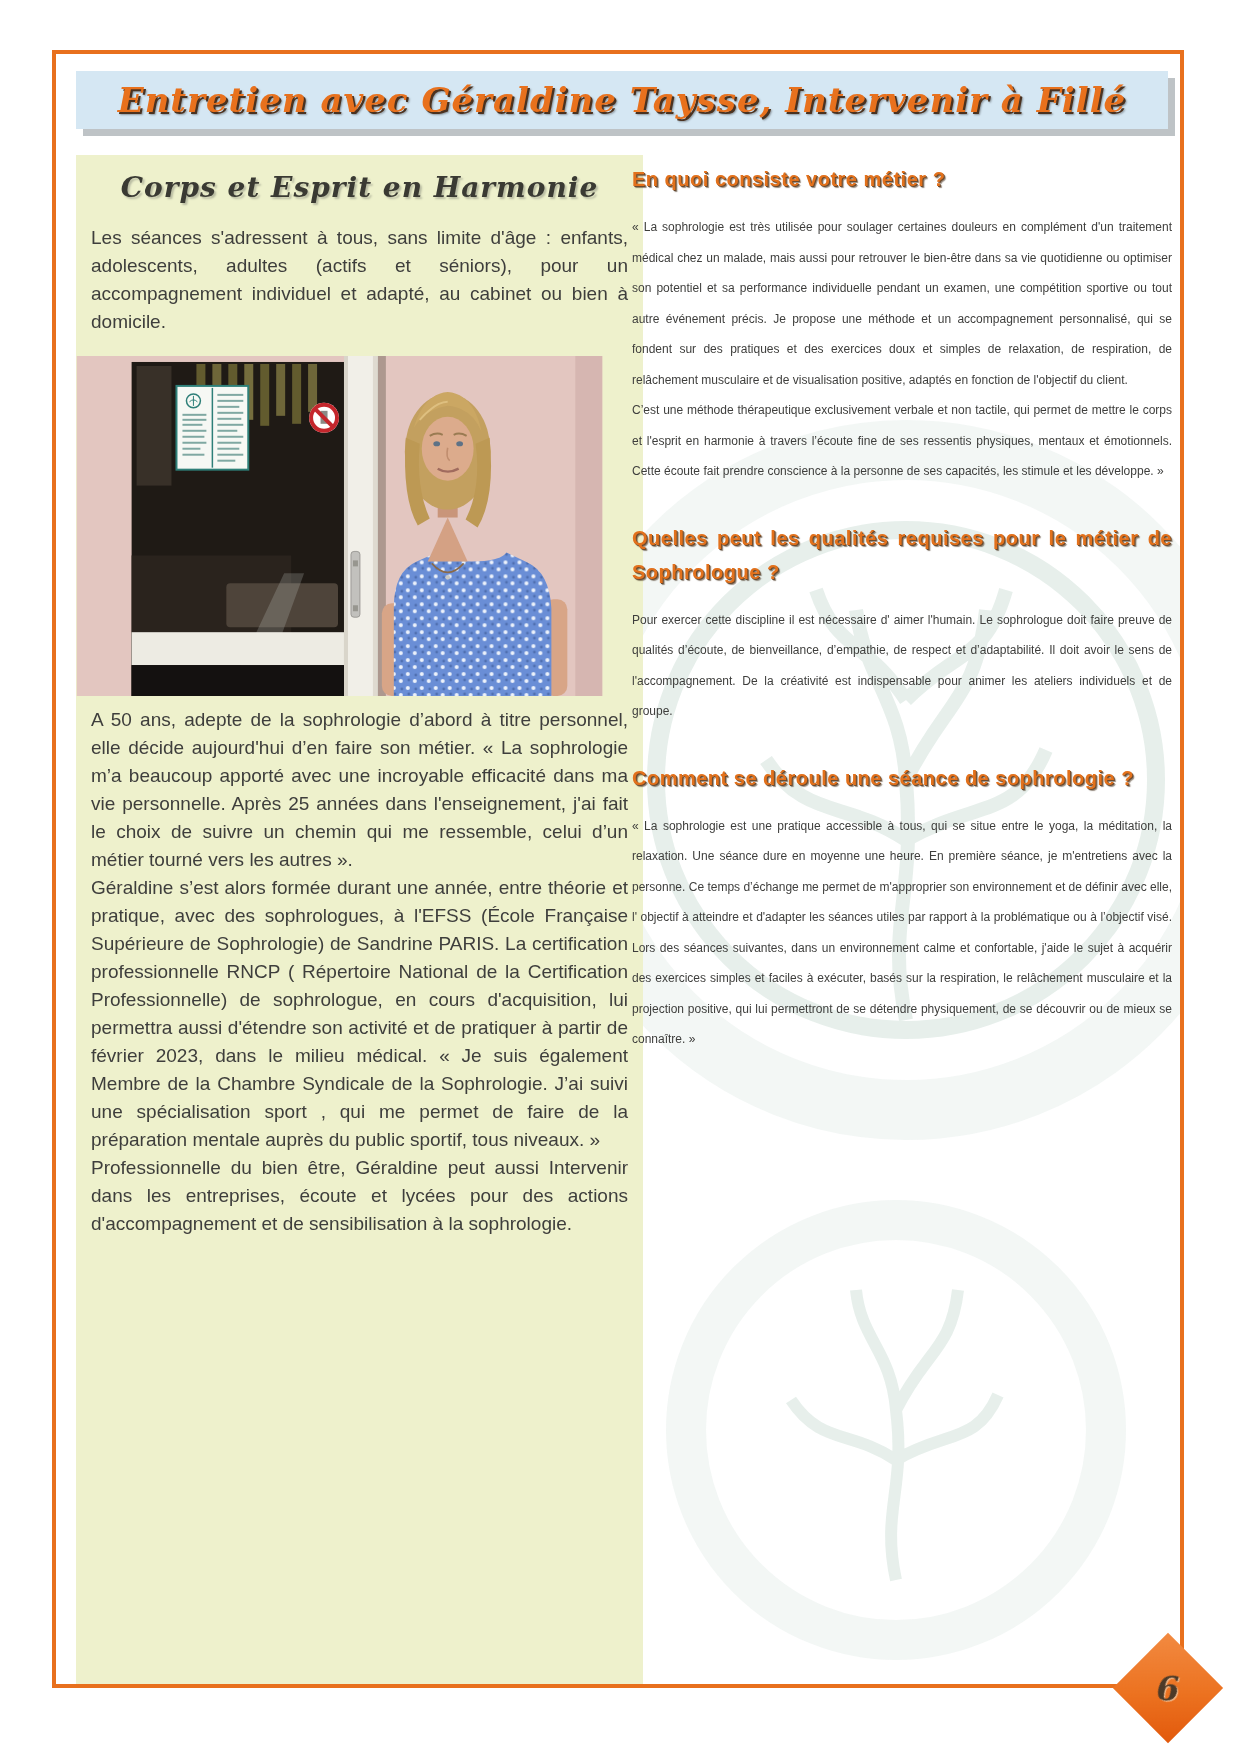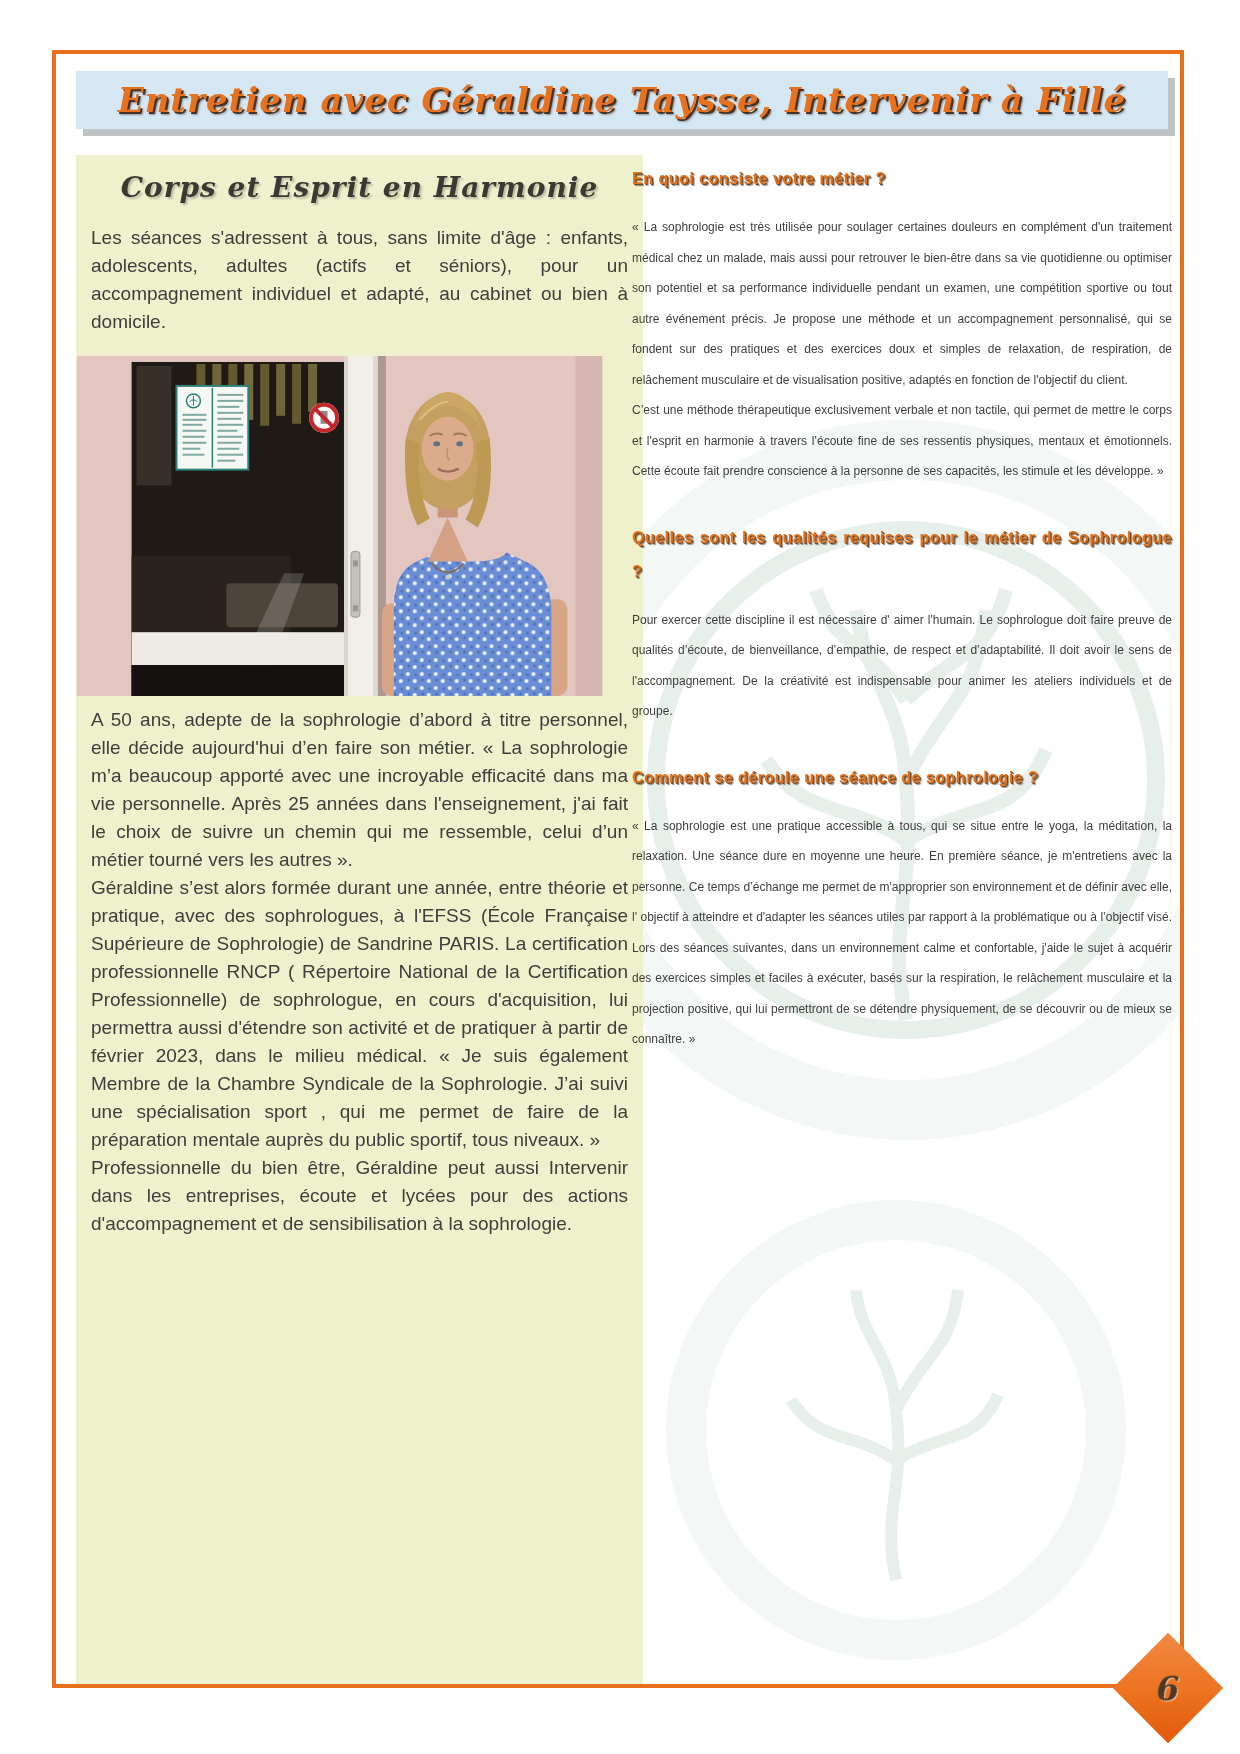--- a/index.html
+++ b/index.html
@@ -38,21 +38,21 @@
   .left-panel p{margin:0;}
   .left-panel p.gap-b{margin-bottom:26px;}
   figure.photo{margin:20px 0 10px;width:527px;height:340px;padding:0;}
   figure.photo svg{display:block;}
   
   .right-col{
     position:absolute;left:632px;top:160px;width:540px;z-index:2;
   }
   .right-col .sec h3{
     font-family:"Liberation Sans", sans-serif;font-weight:bold;
-    font-size:16px;line-height:34px;color:#e2711c;margin:34px 0 16px;
+    font-size:20px;line-height:34px;color:#e2711c;margin:34px 0 16px;
     text-align:justify;letter-spacing:.5px;
     text-shadow:1px 1px 0 #6b4a2e, 2px 2px 1px rgba(60,40,20,.55);
   }
   .right-col .sec:first-child h3{margin-top:2px;}
   .right-col p{margin:0;font-size:12px;line-height:30.5px;text-align:justify;color:#3e3e3c;}
   
   .watermark{position:absolute;left:606px;top:140px;width:578px;height:1546px;z-index:1;pointer-events:none;overflow:hidden;}
   
   .corner-diamond{
     position:absolute;left:1129px;top:1649px;width:78px;height:78px;
@@ -203,21 +203,21 @@
   </div>
 </div>
 
 <div class="right-col">
   <div class="sec">
     <h3>En quoi consiste votre métier ?</h3>
     <p>« La sophrologie est très utilisée pour soulager certaines douleurs en complément d'un traitement médical chez un malade, mais aussi pour retrouver le bien-être dans sa vie quotidienne ou optimiser son potentiel et sa performance individuelle pendant un examen, une compétition sportive ou tout autre événement précis. Je propose une méthode et un accompagnement personnalisé, qui se fondent sur des pratiques et des exercices doux et simples de relaxation, de respiration, de relâchement musculaire et de visualisation positive, adaptés en fonction de l'objectif du client.</p>
     <p>C’est une méthode thérapeutique exclusivement verbale et non tactile, qui permet de mettre le corps et l'esprit en harmonie à travers l’écoute fine de ses ressentis physiques, mentaux et émotionnels. Cette écoute fait prendre conscience à la personne de ses capacités, les stimule et les développe. »</p>
   </div>
   <div class="sec">
-    <h3>Quelles sont les qualités requises pour le métier de Sophrologue ?</h3>
+    <h3>Quelles peut les qualités requises pour le métier de Sophrologue ?</h3>
     <p>Pour exercer cette discipline il est nécessaire d' aimer l'humain. Le sophrologue doit faire preuve de qualités d’écoute, de bienveillance, d’empathie, de respect et d’adaptabilité. Il doit avoir le sens de l'accompagnement. De la créativité est indispensable pour animer les ateliers individuels et de groupe.</p>
   </div>
   <div class="sec">
     <h3>Comment se déroule une séance de sophrologie ?</h3>
     <p>« La sophrologie est une pratique accessible à tous, qui se situe entre le yoga, la méditation, la relaxation. Une séance dure en moyenne une heure. En première séance, je m'entretiens avec la personne. Ce temps d’échange me permet de m'approprier son environnement et de définir avec elle, l' objectif à atteindre et d'adapter les séances utiles par rapport à la problématique ou à l’objectif visé. Lors des séances suivantes, dans un environnement calme et confortable, j'aide le sujet à acquérir des exercices simples et faciles à exécuter, basés sur la respiration, le relâchement musculaire et la projection positive, qui lui permettront de se détendre physiquement, de se découvrir ou de mieux se connaître. »</p>
   </div>
 </div>
 
 <div class="corner-diamond">
   <span class="num">6</span>

